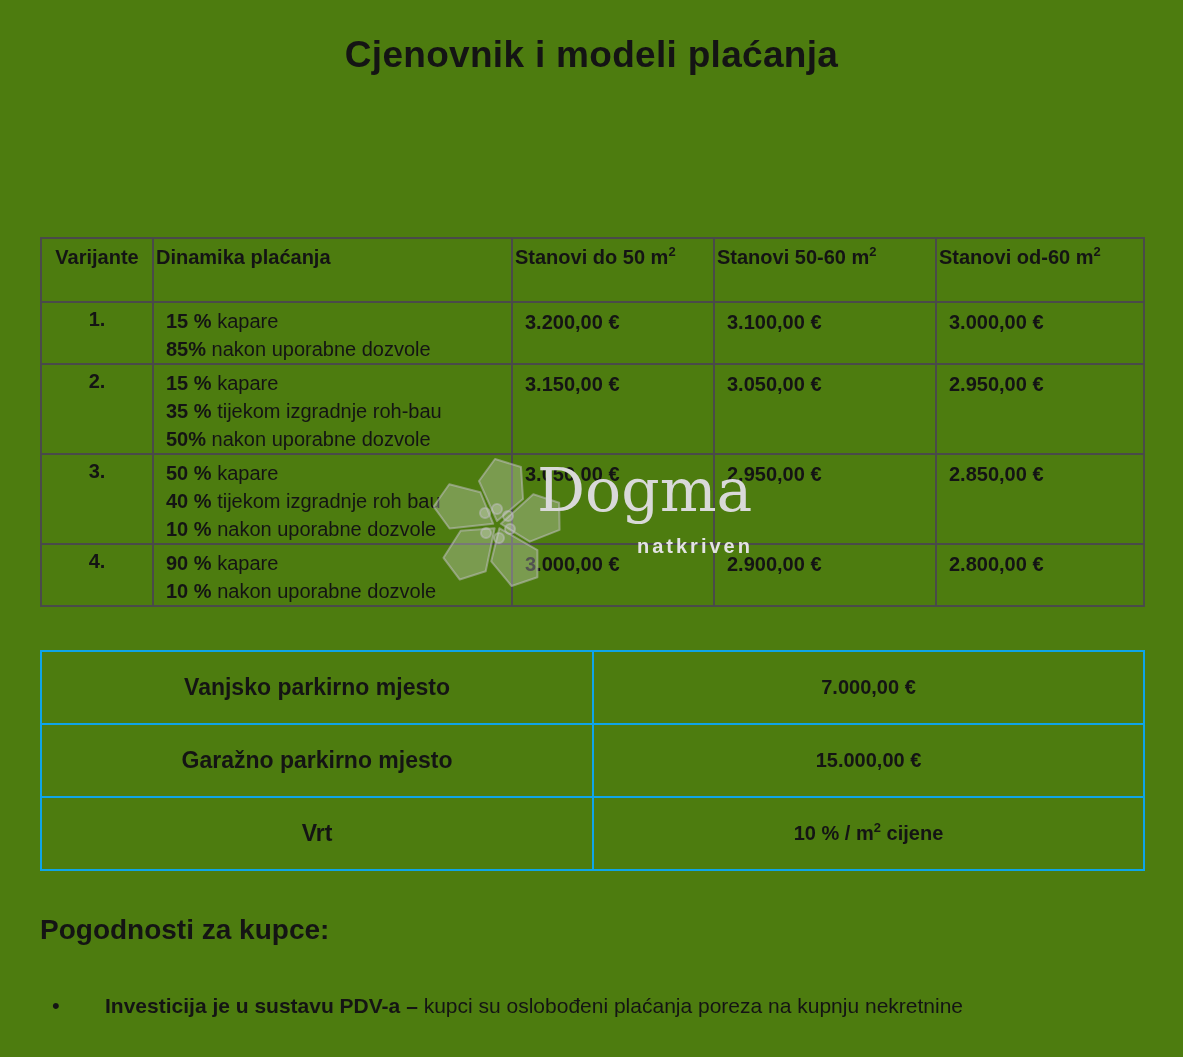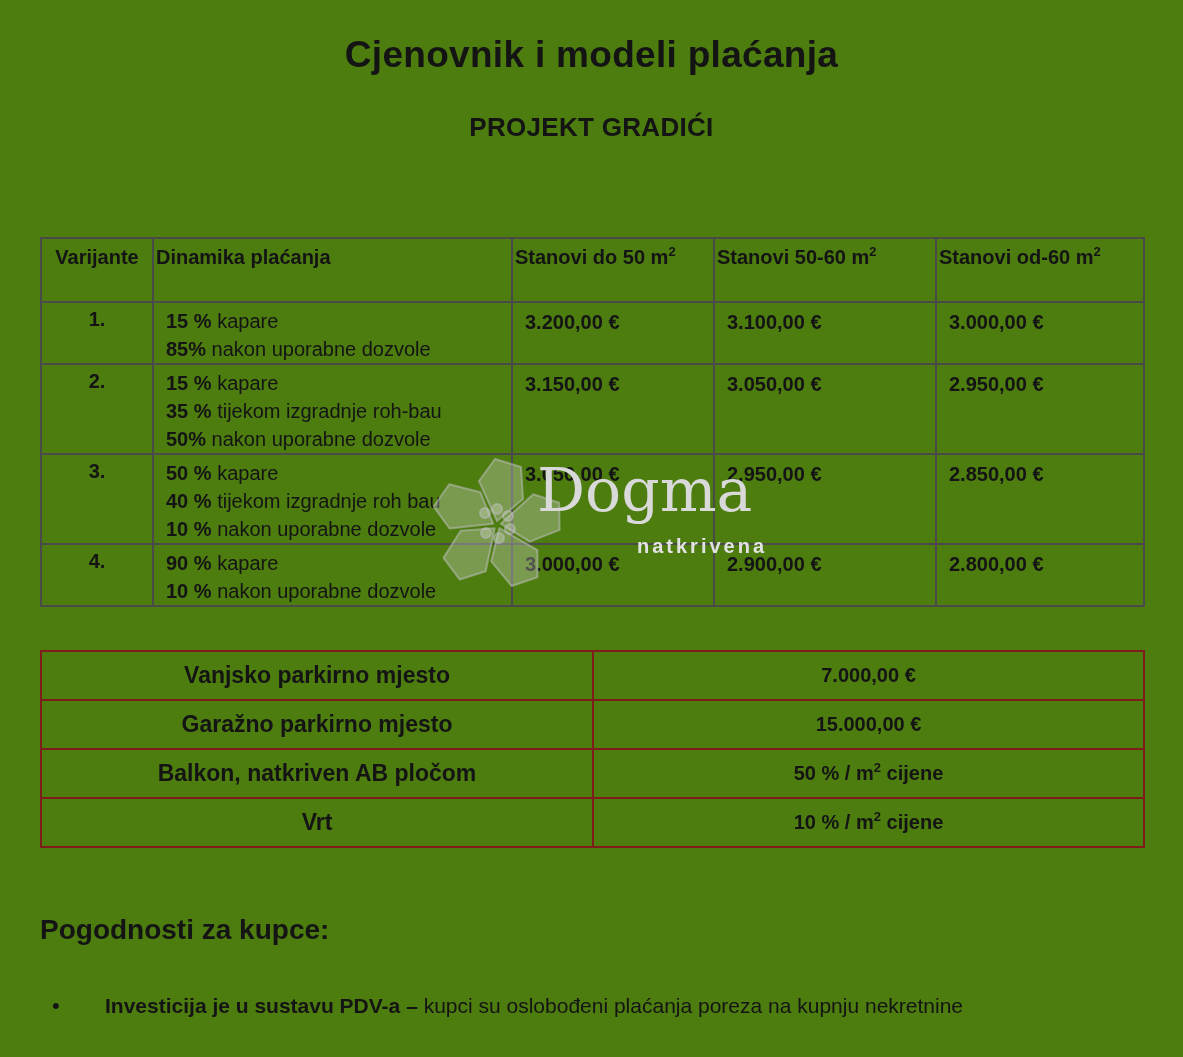--- a/index.html
+++ b/index.html
@@ -19,21 +19,21 @@
   .t1 th.center{text-align:center;padding-left:2px;padding-right:2px;}
   .t1 tr.rows2{height:60px;}
   .t1 tr.rows3{height:87px;}
   .cell-num{font-size:20px;font-weight:700;text-align:center;padding-top:5px;}
   .cell-dyn{font-size:20px;line-height:28px;padding:4px 16px 0 12px;}
   .cell-dyn b{font-weight:700;}
   .cell-price{font-size:20px;font-weight:700;line-height:28px;padding:5px 16px 0 12px;}
   sup{font-size:13px;font-weight:700;vertical-align:super;line-height:0;}
 
   .t2{top:650px;width:1103px;}
-  .t2 td{border:2px solid #7f1d1d;text-align:center;vertical-align:middle;height:39px;padding:4px;}
+  .t2 td{border:2px solid #0ea5e9;text-align:center;vertical-align:middle;height:39px;padding:16px;}
   .t2 .lab{font-size:23px;font-weight:700;}
   .t2 .val{font-size:20px;font-weight:700;}
 
   .benefits-heading{position:absolute;left:40px;top:914px;margin:0;font-size:28px;font-weight:700;}
   .benefit{position:absolute;left:52px;top:987px;width:960px;display:flex;align-items:flex-start;}
   .benefit .dot{flex:0 0 53px;font-size:22px;line-height:37px;}
   .benefit p{margin:0;width:900px;font-size:21px;line-height:37px;}
   .benefit p b{font-weight:700;}
 
   .watermark{position:absolute;left:433px;top:447px;width:345px;height:165px;
@@ -43,21 +43,20 @@
             font-size:60px;line-height:1.05;color:#d9d9d9;}
   .wm-tagline{position:absolute;left:204px;top:88px;font-size:20px;font-weight:700;
               letter-spacing:3px;color:#e3e3e3;}
 </style>
 </head>
 <body>
 
 <div class="page">
 
   <h1 class="title">Cjenovnik i modeli plaćanja</h1>
-  <h2 class="subtitle">PROJEKT GRADIĆI</h2>
 
   <table class="t1">
     <colgroup>
       <col style="width:112px">
         <col style="width:359px">
         <col style="width:202px">
       <col style="width:222px">
         <col style="width:208px">
     </colgroup>
     <thead>
@@ -123,24 +122,20 @@
     <tbody>
       <tr>
         <td class="lab">Vanjsko parkirno mjesto</td>
         <td class="val"><span>7.000,00 €</span><sup></sup><span></span></td>
       </tr>
       <tr>
         <td class="lab">Garažno parkirno mjesto</td>
         <td class="val"><span>15.000,00 €</span><sup></sup><span></span></td>
       </tr>
       <tr>
-        <td class="lab">Balkon, natkriven AB pločom</td>
-        <td class="val"><span>50 % / m</span><sup>2</sup><span> cijene</span></td>
-      </tr>
-      <tr>
         <td class="lab">Vrt</td>
         <td class="val"><span>10 % / m</span><sup>2</sup><span> cijene</span></td>
       </tr>
     </tbody>
   </table>
 
   <h3 class="benefits-heading">Pogodnosti za kupce:</h3>
 
   <div class="benefit">
     <span class="dot">•</span>
@@ -167,16 +162,16 @@
           </g>
         <circle cx="52" cy="66" r="5"></circle>
           <circle cx="64" cy="62" r="5"></circle>
           <circle cx="75" cy="69" r="5"></circle>
         <circle cx="77" cy="82" r="5"></circle>
           <circle cx="66" cy="91" r="5"></circle>
           <circle cx="53" cy="86" r="5"></circle>
       </g>
     </svg>
     <span class="wm-brand">Dogma</span>
-    <span class="wm-tagline">natkrivena</span>
+    <span class="wm-tagline">natkriven</span>
   </div>
 
 </div>
 
 </body></html>

